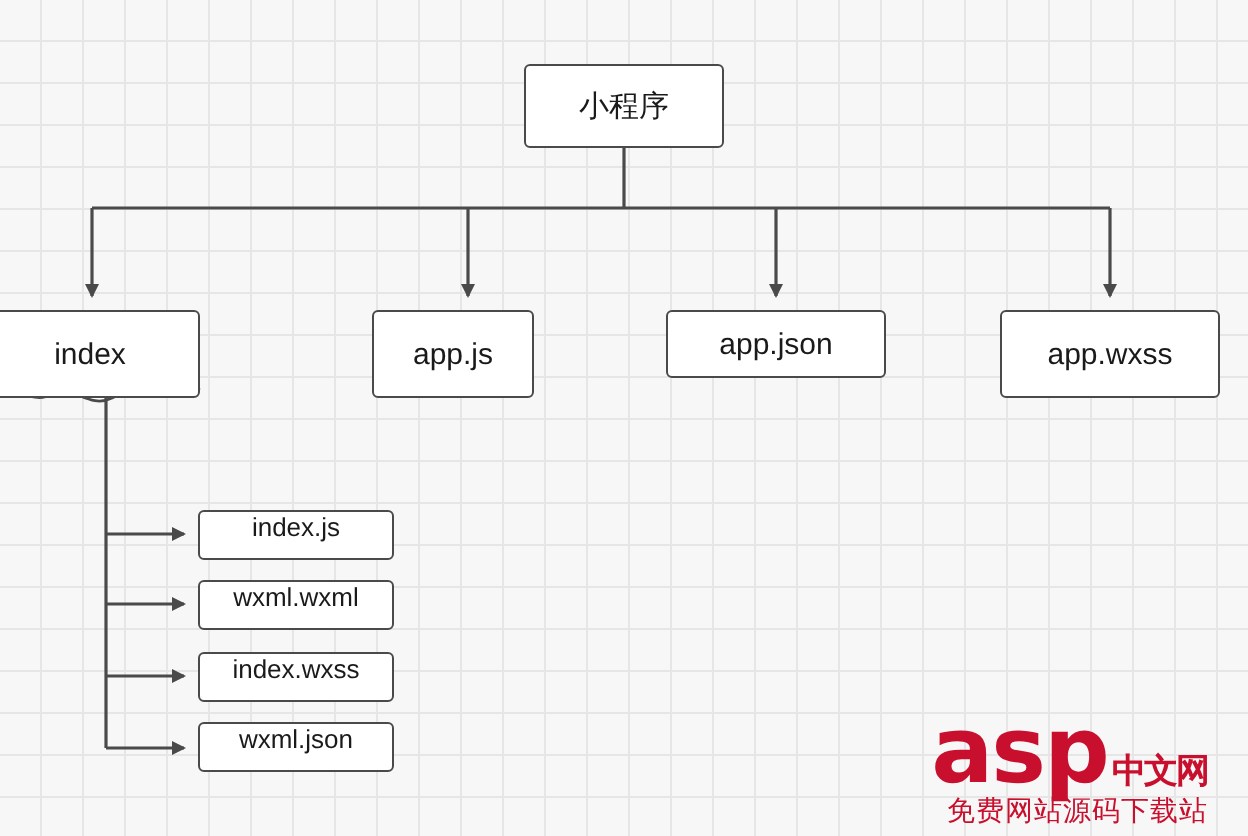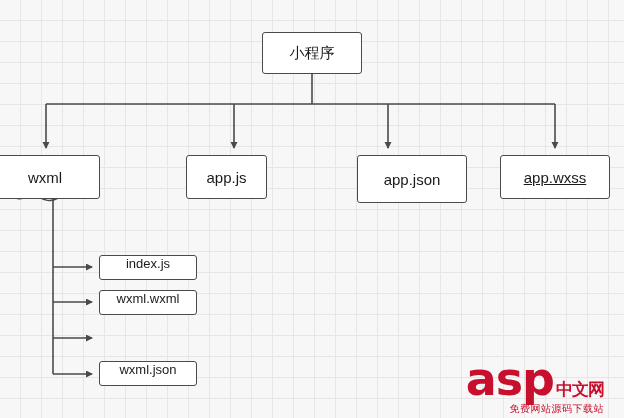--- a/index.html
+++ b/index.html
@@ -44,22 +44,22 @@
     font-size: 15px;
   }
   
   #node-pages {
     left: -10px;
     top: 155px;
     width: 110px;
     height: 44px;
   }
   #node-appjs   { left: 186px; top: 155px; width: 81px;  height: 44px; }
-  #node-appjson { left: 333px; top: 155px; width: 110px; height: 48px; margin-left: 24px; }
-  #node-appwxss { left: 500px; top: 155px; width: 110px; height: 44px; text-decoration: underline; }
+  #node-appjson { left: 333px; top: 155px; width: 110px; height: 34px; }
+  #node-appwxss { left: 500px; top: 155px; width: 110px; height: 44px; }
   #node-root    { left: 262px; top: 16px;  width: 100px; height: 42px; margin-top: 16px; }
 
   .leaf {
     position: absolute;
     box-sizing: border-box;
     background: #ffffff;
     border: 1px solid #4a4a4a;
     border-radius: 3px;
     display: flex;
     align-items: flex-start;
@@ -96,22 +96,22 @@
   .wm-main {
     font-family: "DejaVu Sans", "Liberation Sans", sans-serif;
     font-size: 46px;
     font-weight: bold;
     color: #c8102e;
     letter-spacing: -1px;
     display: flex;
     align-items: baseline;
   }
   .wm-sub {
-    font-family: Liberation Sans, sans-serif;
-    font-size: 10px;
+    font-family: Liberation Mono, monospace;
+    font-size: 14px;
     color: #c8102e;
     margin-top: 2px;
     letter-spacing: 0.5px;
   }
   .wm-cn {
     font-family: "DejaVu Sans", "Liberation Sans", sans-serif;
     font-size: 17px;
     font-weight: bold;
     color: #c8102e;
     margin-left: 2px;
@@ -146,38 +146,41 @@
     <path d="M53,302 L92,302" stroke="#4a4a4a" stroke-width="1.6" fill="none" marker-end="url(#arrow)"></path>
     <path d="M53,338 L92,338" stroke="#4a4a4a" stroke-width="1.6" fill="none" marker-end="url(#arrow)"></path>
     <path d="M53,374 L92,374" stroke="#4a4a4a" stroke-width="1.6" fill="none" marker-end="url(#arrow)"></path>
   </svg>
 
   <div class="node cn" id="node-root">
     <span>小程序</span>
   </div>
 
   <div class="node big" id="node-pages">
-    <span>wxml</span>
+    <span>index</span>
   </div>
   <div class="node big" id="node-appjs">
     <span>app.js</span>
   </div>
   <div class="node big" id="node-appjson">
     <span>app.json</span>
   </div>
   <div class="node big" id="node-appwxss">
     <span>app.wxss</span>
   </div>
 
   <div class="leaf" id="leaf-0">
     <span>index.js</span>
   </div>
   <div class="leaf" id="leaf-1">
     <span>wxml.wxml</span>
   </div>
+  <div class="leaf" id="leaf-2">
+    <span>index.wxss</span>
+  </div>
   <div class="leaf" id="leaf-3">
     <span>wxml.json</span>
   </div>
 
   <div class="wm">
     <div class="wm-main">
       <span>asp</span>
       <span class="wm-cn">中文网</span>
     </div>
     <div class="wm-sub">免费网站源码下载站</div>

